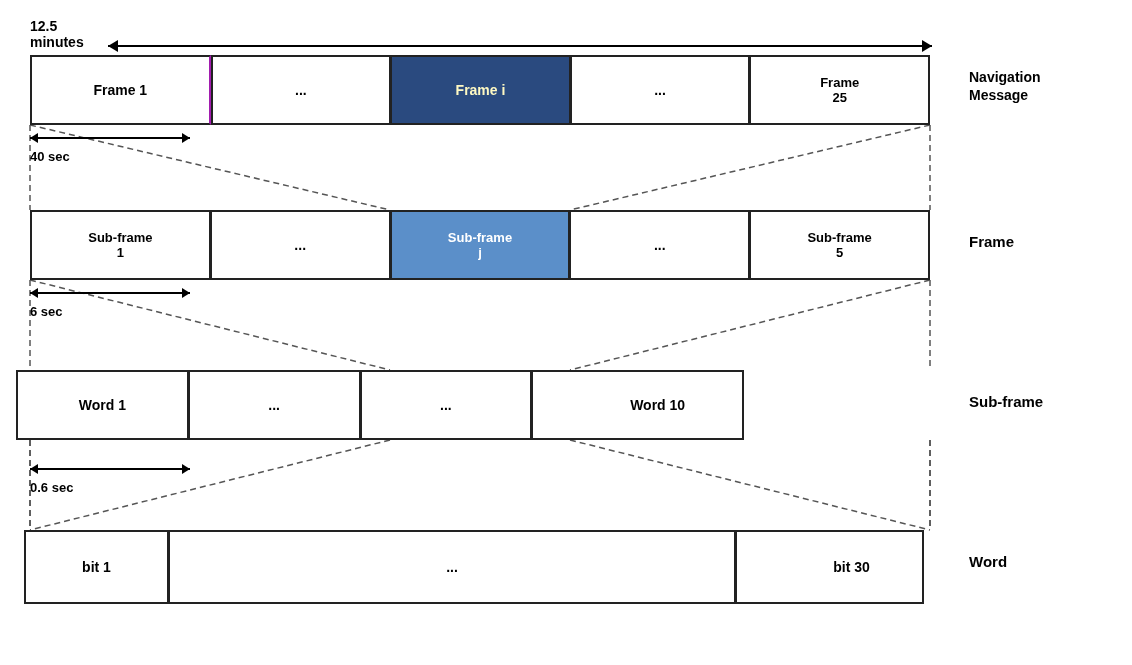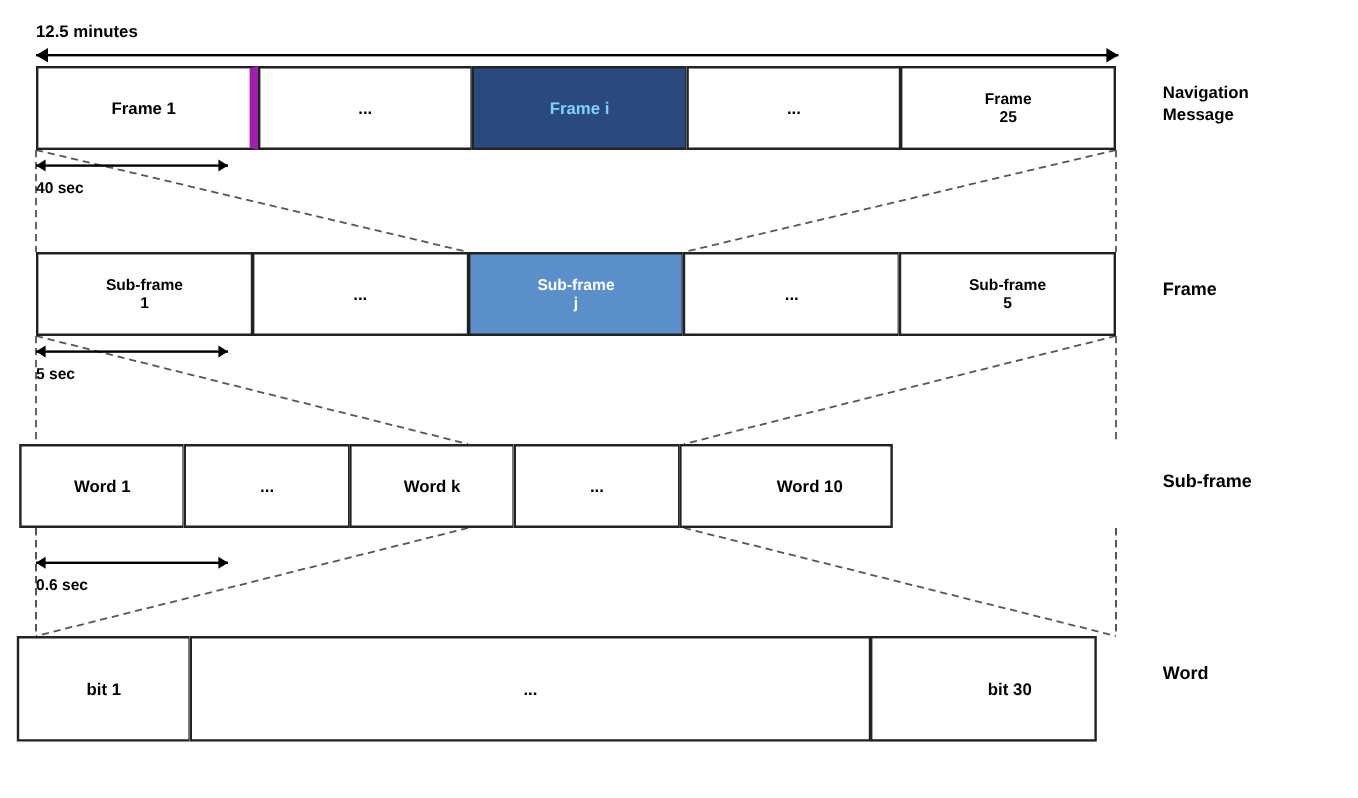--- a/index.html
+++ b/index.html
@@ -18,22 +18,22 @@
       height: 665px;
     }
 
     
     .top-arrow {
       position: absolute;
       top: 18px;
       left: 30px;
       right: 200px;
       display: flex;
-      flex-direction: column;
-      align-items: flex-start;
+      flex-direction: row;
+      align-items: flex-end;
     }
     .top-arrow-label {
       font-size: 14px;
       font-weight: bold;
       margin-bottom: 4px;
     }
     .top-arrow-line {
       position: relative;
       width: 100%;
       height: 16px;
@@ -73,21 +73,21 @@
       display: flex;
       align-items: center;
       justify-content: center;
       text-align: center;
       font-weight: bold;
       font-size: 14px;
       background: #fff;
     }
     .bar.highlight-dark {
       background: #2a4a7f;
-      color: #7dd3fc;
+      color: #fef9c3;
     }
     .bar.highlight-light {
       background: #5b8fc9;
       color: #fff;
     }
 
     
     .row-label {
       position: absolute;
       font-size: 15px;
@@ -137,21 +137,21 @@
     <line x1="30" y1="440" x2="30" y2="530" stroke="#555" stroke-width="1.5" stroke-dasharray="6,4"></line>
     <line x1="930" y1="440" x2="930" y2="530" stroke="#555" stroke-width="1.5" stroke-dasharray="6,4"></line>
     <line x1="30" y1="440" x2="30" y2="530" stroke="#555" stroke-width="1.5" stroke-dasharray="6,4"></line>
     <line x1="930" y1="440" x2="930" y2="530" stroke="#555" stroke-width="1.5" stroke-dasharray="6,4"></line>
 
     <line x1="390" y1="440" x2="30" y2="530" stroke="#555" stroke-width="1.5" stroke-dasharray="6,4"></line>
     <line x1="570" y1="440" x2="930" y2="530" stroke="#555" stroke-width="1.5" stroke-dasharray="6,4"></line>
   </svg>
 
   <div style="position:absolute; top:55px; left:30px; width:900px; height:70px; display:flex;">
-    <div class="bar" style="flex:2; border-right:7px solid #a21caf;">Frame 1</div>
+    <div class="bar" style="flex:2; border-right:2px solid #a21caf;">Frame 1</div>
     <div class="bar" style="flex:2; border-right:1px solid #222;">...</div>
     <div class="bar highlight-dark" style="flex:2; border-right:1px solid #222;">Frame i</div>
     <div class="bar" style="flex:2; border-right:1px solid #222;">...</div>
     <div class="bar" style="flex:2; font-size:13px;">Frame<br>25</div>
   </div>
   <div class="row-label" style="position:absolute; top:68px; left:945px; font-size:14px; font-weight:bold; line-height:1.3;">Navigation<br>Message</div>
 
   <div style="position:absolute; top:130px; left:30px;">
     <div style="position:relative; width:160px; height:16px;">
       <div style="position:absolute; top:50%; left:0; right:0; height:2px; background:#000; transform:translateY(-50%);"></div>
@@ -169,41 +169,40 @@
     <div class="bar" style="flex:2; font-size:13px;">Sub-frame<br>5</div>
   </div>
   <div class="row-label" style="position:absolute; top:233px; left:945px;">Frame</div>
 
   <div style="position:absolute; top:285px; left:30px;">
     <div style="position:relative; width:160px; height:16px;">
       <div style="position:absolute; top:50%; left:0; right:0; height:2px; background:#000; transform:translateY(-50%);"></div>
       <div style="position:absolute; left:0; top:50%; transform:translateY(-50%); border-right:8px solid #000; border-top:5px solid transparent; border-bottom:5px solid transparent;"></div>
       <div style="position:absolute; right:0; top:50%; transform:translateY(-50%); border-left:8px solid #000; border-top:5px solid transparent; border-bottom:5px solid transparent;"></div>
     </div>
-    <div style="font-size:13px; font-weight:bold; margin-top:3px;">5 sec</div>
+    <div style="font-size:13px; font-weight:bold; margin-top:3px;">6 sec</div>
   </div>
 
   <div style="position:absolute; top:370px; left:16px; width:728px; height:70px; display:flex;border-radius:29px;">
     <div class="bar" style="flex:2; border-right:1px solid #222;">Word 1</div>
     <div class="bar" style="flex:2; border-right:1px solid #222;">...</div>
-    <div class="bar" style="flex:2; border-right:1px solid #222;">Word k</div>
     <div class="bar" style="flex:2; border-right:1px solid #222;">...</div>
     <div class="bar" style="flex:2;padding-left:40px;">Word 10</div>
   </div>
   <div class="row-label" style="position:absolute; top:393px; left:945px;">Sub-frame</div>
 
   <div style="position:absolute; top:461px; left:30px;">
     <div style="position:relative; width:160px; height:16px;">
       <div style="position:absolute; top:50%; left:0; right:0; height:2px; background:#000; transform:translateY(-50%);"></div>
       <div style="position:absolute; left:0; top:50%; transform:translateY(-50%); border-right:8px solid #000; border-top:5px solid transparent; border-bottom:5px solid transparent;"></div>
       <div style="position:absolute; right:0; top:50%; transform:translateY(-50%); border-left:8px solid #000; border-top:5px solid transparent; border-bottom:5px solid transparent;"></div>
     </div>
     <div style="font-size:13px; font-weight:bold; margin-top:3px;">0.6 sec</div>
   </div>
 
-  <div style="position:absolute; top:530px; left:14px; width:900px; height:88px; display:flex;">
+  <div style="position:absolute; top:530px; left:24px; width:900px; height:74px; display:flex;">
     <div class="bar" style="flex:2; border-right:1px solid #222;">bit 1</div>
     <div class="bar" style="flex:8; border-right:1px solid #222;">...</div>
     <div class="bar" style="flex:2;padding-left:44px;">bit 30</div>
   </div>
   <div class="row-label" style="position:absolute; top:553px; left:945px;">Word</div>
 
 </div>
 
 </body></html>

